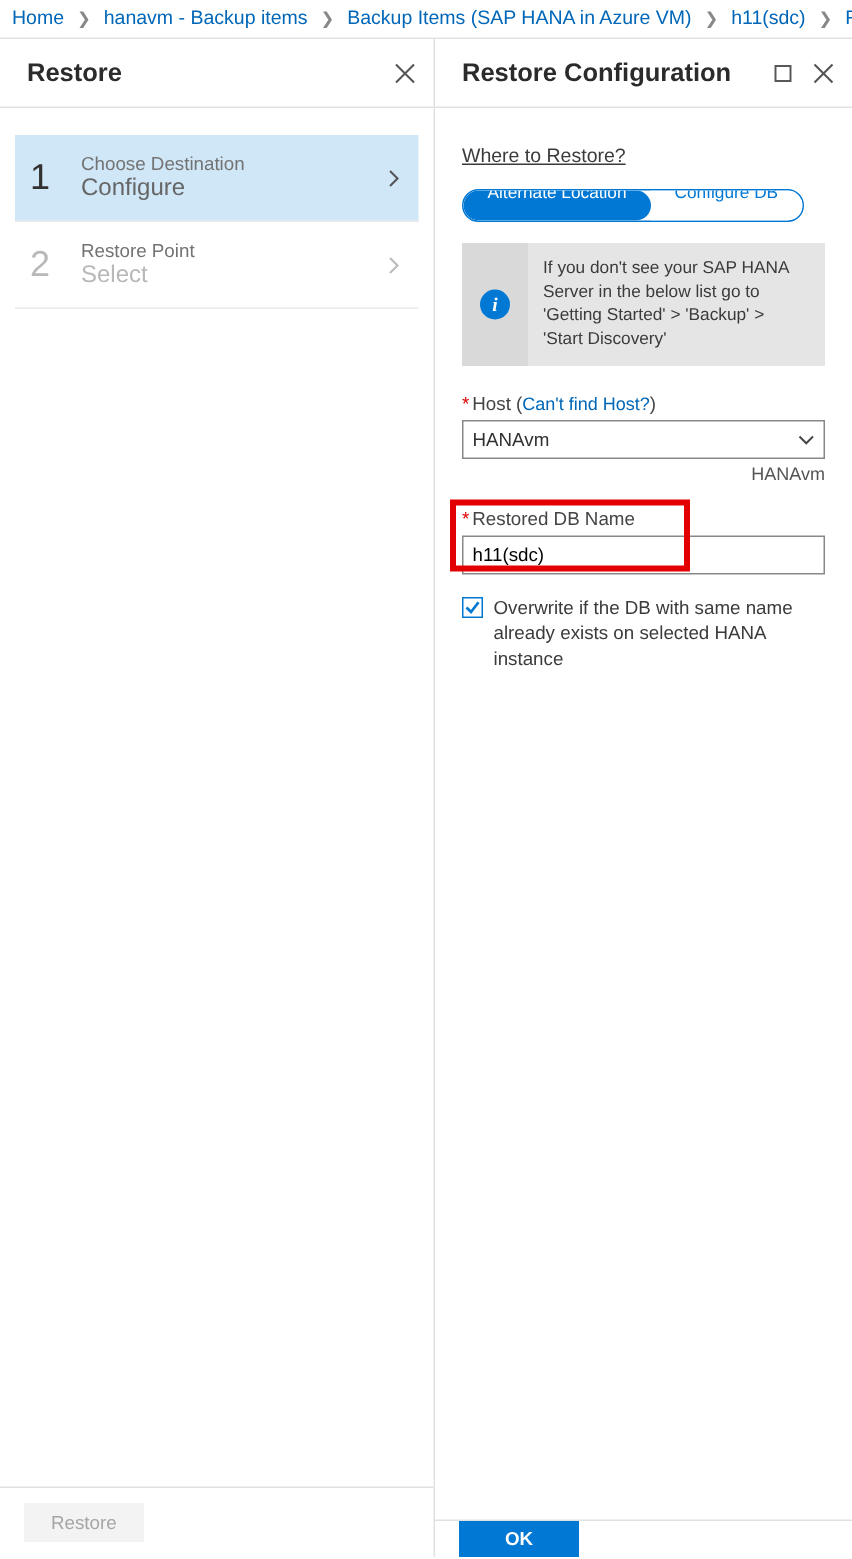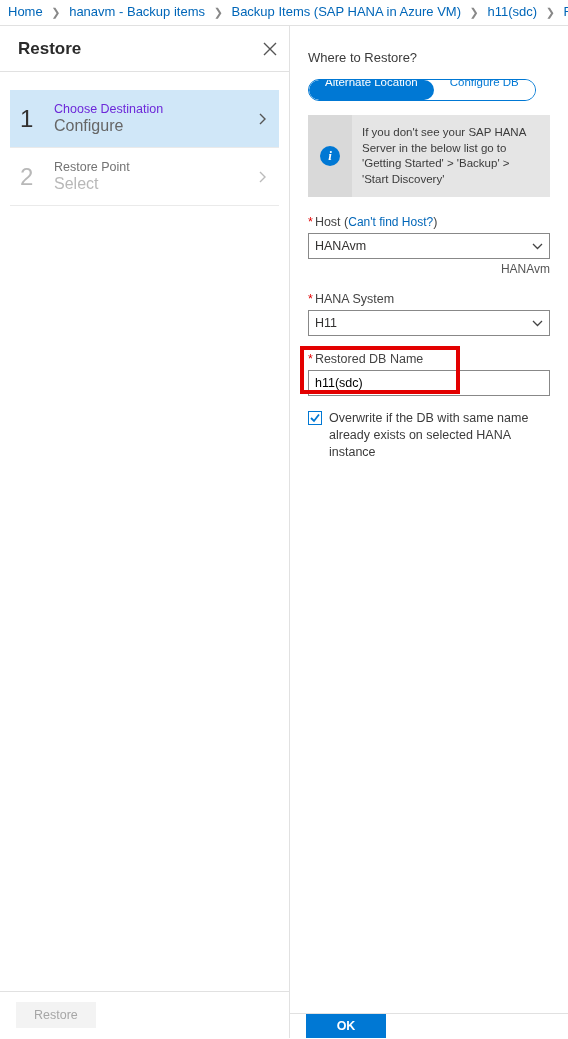--- a/index.html
+++ b/index.html
@@ -75,21 +75,21 @@
   }
   .step .num {
     font-size: 24px;
     font-weight: 300;
     width: 28px;
     color: #323130;
     flex-shrink:0;
   }
   .step.inactive .num { color: #b8b8b8; }
   .step .texts { flex: 1; margin-left:6px;}
-  .step .title { font-size: 12.5px; color:#6d28d9;}
+  .step .title { font-size: 12.5px; color:#737373;}
   .step.inactive .title { color: #737373; }
   .step .sub { font-size: 16px; color:#666; margin-top:1px;}
   .step.inactive .sub { color:#b8b8b8;}
   .step .chev { color:#666; }
   .step.inactive .chev { color:#c8c8c8;}
   .left-footer {
     position: absolute;
     bottom: 0; left: 0; right: 0;
     border-top: 1px solid #e1e1e1;
     padding: 10px 16px;
@@ -112,20 +112,21 @@
   }
   .right-body {
     padding: 18px 18px 0 18px;
     flex:1;
     overflow:hidden;
   }
   .section-title {
     font-size: 13px;
     margin: 6px 0 10px 0;
     color:#3b3b3b;
+    text-decoration:underline;
   }
   .pill-group {
     display: inline-flex;
     border: 1px solid #0078d4;
     border-radius: 30px;
     overflow: hidden;
     height: 22px;
     font-size: 11.5px;
     margin-bottom: 14px;
   }
@@ -268,20 +269,35 @@
             </svg>
         </div>
       </div>
     </div>
     <div class="left-footer">
       <button class="btn-disabled">Restore</button>
     </div>
   </div>
 
   <div class="right-panel">
+    <div class="panel-header">
+      <h2>Restore Configuration</h2>
+      <div class="icons">
+        <span class="icon">
+          <svg width="12" height="12" viewBox="0 0 12 12">
+              <rect x="1" y="1" width="10" height="10" fill="none" stroke="#555" stroke-width="1.3"></rect>
+            </svg>
+        </span>
+        <span class="icon">
+          <svg width="14" height="14" viewBox="0 0 14 14">
+              <path d="M1 1 L13 13 M13 1 L1 13" stroke="#555" stroke-width="1.4" fill="none"></path>
+            </svg>
+        </span>
+      </div>
+    </div>
 
     <div class="right-body">
       <div class="section-title">Where to Restore?</div>
 
       <div class="pill-group">
         <div class="pill sel">Alternate Location</div>
         <div class="pill unsel">Configure DB</div>
       </div>
 
       <div class="info-box">
@@ -298,31 +314,20 @@
         </div>
         <div class="select">
           <span>HANAvm</span>
           <svg width="11" height="7" viewBox="0 0 11 7">
               <path d="M1 1 L5.5 5.5 L10 1" stroke="#444" stroke-width="1.3" fill="none"></path>
             </svg>
         </div>
         <div class="helper-right">HANAvm</div>
       </div>
 
-      <div class="field">
-        <div class="field-label">
-          <span class="req">*</span><span>HANA System</span>
-        </div>
-        <div class="select">
-          <span>H11</span>
-          <svg width="11" height="7" viewBox="0 0 11 7">
-              <path d="M1 1 L5.5 5.5 L10 1" stroke="#444" stroke-width="1.3" fill="none"></path>
-            </svg>
-        </div>
-      </div>
 
       <div class="wide-input-wrap">
         <div style="position:relative;">
           <div class="highlight-box" style="position:absolute; top:-6px; left:-8px; z-index:2; background:transparent; pointer-events:none; height:48px;"></div>
           <div class="field-label" style="position:relative;">
             <span class="req">*</span><span>Restored DB Name</span>
           </div>
           <input class="full-text-input" value="h11(sdc)" style="">
         </div>
       </div>

